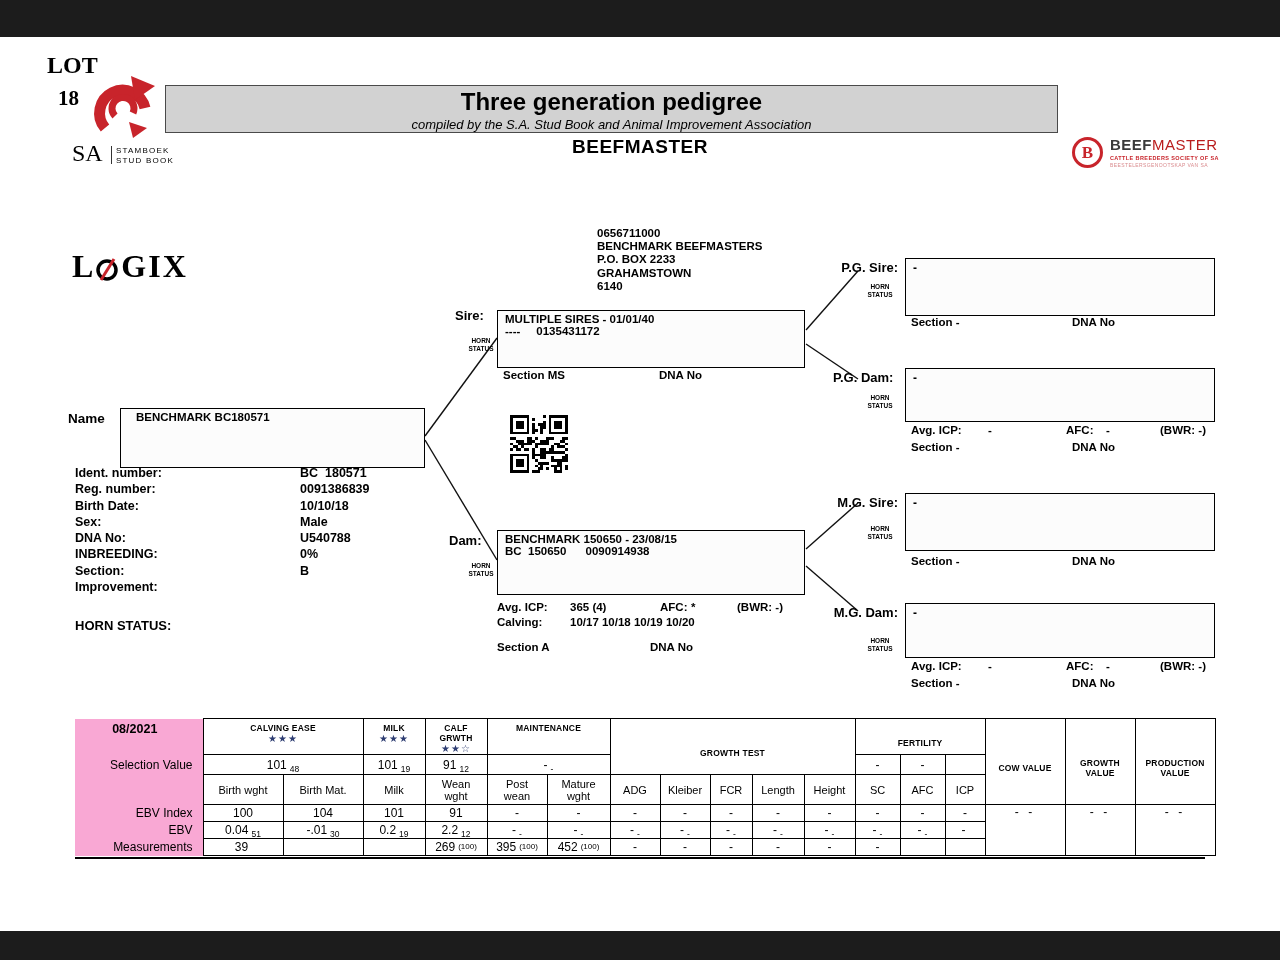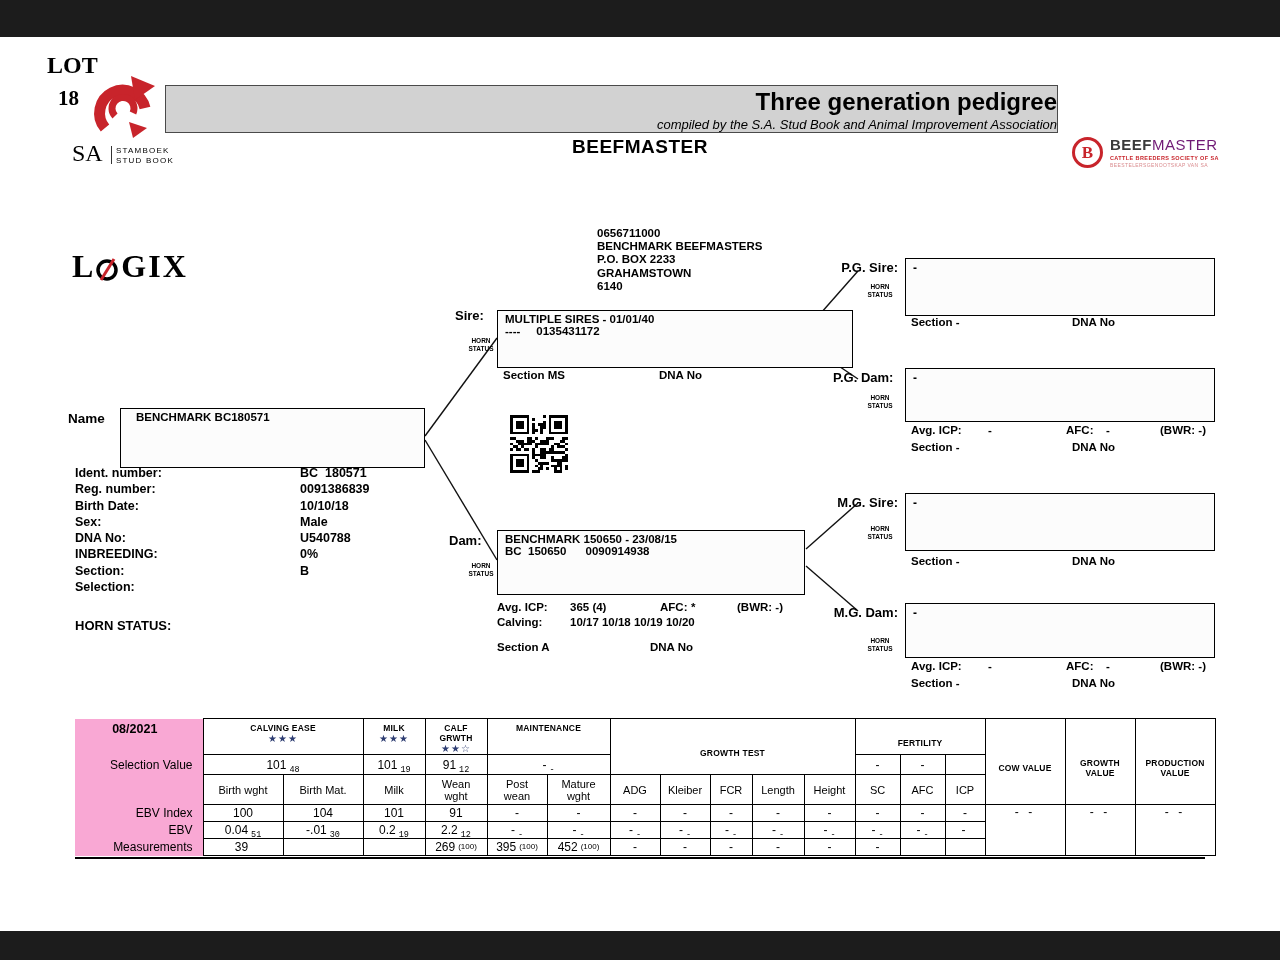--- a/index.html
+++ b/index.html
@@ -9,21 +9,21 @@
          font-family:"Liberation Sans","DejaVu Sans",sans-serif; }
   .abs { position:absolute; }
   .b { font-weight:bold; }
   .serif { font-family:"Liberation Serif","DejaVu Serif",serif; }
   .pre { white-space:pre; }
   .tiny { font-size:6.5px; line-height:7.5px; text-align:center; font-weight:bold; }
   .bar { position:absolute; left:0; width:1280px; background:var(--bar); }
   .bar.top { top:0; height:37px; }
   .bar.bot { top:931px; height:29px; }
   .pbox { border:1.5px solid #000; background:#fcfcfc; padding:2px 7px; }
-  .header-box { background:var(--hdr); border:1.5px solid #4a4a4a; text-align:right; padding-top:2px; }
+  .header-box { background:var(--hdr); border:1.5px solid #4a4a4a; text-align:center; padding-top:2px; }
   .hb-title { font-size:24px; font-weight:bold; }
   .hb-sub { font-size:13px; font-style:italic; margin-top:1px; }
   .center { text-align:center; }
   .red-stroke { stroke:var(--accent); }
   .red-fill { fill:var(--accent); }
   .bm-logo { display:flex; align-items:flex-start; gap:7px; }
   .bm-circle { width:31px; height:31px; border:3px solid var(--accent); border-radius:50%;
                color:var(--accent); font-family:"Liberation Serif",serif; font-weight:bold;
                font-size:17px; display:flex; align-items:center; justify-content:center; }
   .logix { display:flex; align-items:center; }
@@ -37,21 +37,21 @@
               font-family:"Liberation Sans","DejaVu Sans",sans-serif; }
   .ebv td { border:1px solid #000; text-align:center; padding:0 2px; overflow:hidden; }
   .ebv td.lbl { border:none; text-align:right; padding-right:10px; font-size:12.5px; background:#f9a8d4; }
   .ebv td.lbl.date { text-align:center; vertical-align:top; padding-top:3px; font-weight:bold; }
   .ebv .grp { font-size:8.5px; font-weight:bold; vertical-align:top; padding-top:4px; letter-spacing:.2px; line-height:10px; }
   .ebv .grp.mid { vertical-align:middle; padding-top:12px; }
   .ebv .stars { font-family:"DejaVu Sans",sans-serif; color:var(--star); font-size:10px; letter-spacing:1px; margin-top:1px; font-weight:normal; }
   .ebv .selrow td { font-size:12px; }
   .ebv .colrow td { font-size:11px; line-height:12px; font-weight:normal; padding:0 6px; }
   .ebv .datarow td { font-size:12px; }
-  .acc { font-size:8.5px; margin-left:3px; position:relative; top:3px;font-family:Liberation Mono, monospace; }
+  .acc { font-size:8.5px; margin-left:3px; position:relative; top:3px; }
   .sup { font-size:8px; margin-left:3px; position:relative; top:-2px; }
   .vcell { vertical-align:top; padding-top:5px; font-size:11px; letter-spacing:3px; }
 </style>
 </head>
 <body>
 
 <div class="bar top"></div>
 <div class="bar bot"></div>
 
 <div class="abs serif b" style="left:47px;top:52px;font-size:24px">LOT</div>
@@ -73,21 +73,21 @@
   <div class="hb-sub">compiled by the S.A. Stud Book and Animal Improvement Association</div>
 </div>
 <div class="abs b center" style="left:0;top:136px;width:1280px;font-size:19px;letter-spacing:.5px">BEEFMASTER</div>
 
 <div class="abs bm-logo" style="left:1072px;top:137px">
   <div class="bm-circle">
       <span>B</span>
     </div>
   <div>
     <div style="font-size:15px;line-height:16px;letter-spacing:.5px">
-      <span class="b" style="color:#3a3a3a">BEEF</span><span style="color:#701a75">MASTER</span>
+      <span class="b" style="color:#3a3a3a">BEEF</span><span style="color:#b91c1c">MASTER</span>
     </div>
     <div class="b" style="font-size:5.5px;color:var(--accent);letter-spacing:.4px;margin-top:2px">CATTLE BREEDERS SOCIETY OF SA</div>
     <div style="font-size:5px;color:#d98b8e;letter-spacing:.4px;margin-top:1px">BEESTELERSGENOOTSKAP VAN SA</div>
   </div>
 </div>
 
 <div class="abs logix" style="left:72px;top:248px">
   <span class="serif b" style="font-size:32px">L</span>
   <svg width="26" height="26" viewBox="0 0 26 26" style="margin:4px 1px 0 1px">
     <circle cx="13" cy="14" r="9" fill="none" stroke="#000" stroke-width="3.5"></circle>
@@ -110,21 +110,21 @@
     <line x1="425" y1="440" x2="497" y2="560"></line>
     <line x1="806" y1="330" x2="858" y2="271"></line>
     <line x1="806" y1="344" x2="858" y2="379"></line>
     <line x1="806" y1="549" x2="858" y2="503"></line>
     <line x1="806" y1="566" x2="858" y2="611"></line>
   </g>
 </svg>
 
 <div class="abs b" style="left:455px;top:308px;font-size:13px">Sire:</div>
 <div class="abs tiny" style="left:463px;top:337px;width:36px">HORN STATUS</div>
-<div class="abs pbox" style="left:497px;top:310px;width:356px;height:58px">
+<div class="abs pbox" style="left:497px;top:310px;width:308px;height:58px">
   <div class="b" style="font-size:11.5px">MULTIPLE SIRES - 01/01/40</div>
   <div class="b pre" style="font-size:11.5px">----     0135431172</div>
 </div>
 <div class="abs b" style="left:503px;top:369px;font-size:11.5px">Section MS</div>
 <div class="abs b" style="left:659px;top:369px;font-size:11.5px">DNA No</div>
 
 <div class="abs b" style="left:68px;top:411px;font-size:13.5px">Name</div>
 <div class="abs pbox" style="left:120px;top:408px;width:305px;height:60px">
   <div class="b" style="font-size:11.5px;padding-left:8px">BENCHMARK BC180571</div>
 </div>
@@ -160,21 +160,21 @@
     </div>
   <div class="frow">
       <span class="fl">INBREEDING:</span>
       <span class="fv">0%</span>
     </div>
   <div class="frow">
       <span class="fl">Section:</span>
       <span class="fv">B</span>
     </div>
   <div class="frow">
-      <span class="fl">Selection:</span>
+      <span class="fl">Improvement:</span>
       <span class="fv"></span>
     </div>
 </div>
 <div class="abs b" style="left:75px;top:618px;font-size:13px">HORN STATUS:</div>
 
 <div class="abs b" style="left:449px;top:533px;font-size:13px">Dam:</div>
 <div class="abs tiny" style="left:463px;top:562px;width:36px">HORN STATUS</div>
 <div class="abs pbox" style="left:497px;top:530px;width:308px;height:65px">
   <div class="b" style="font-size:11.5px">BENCHMARK 150650 - 23/08/15</div>
   <div class="b pre" style="font-size:11.5px">BC  150650      0090914938</div>

